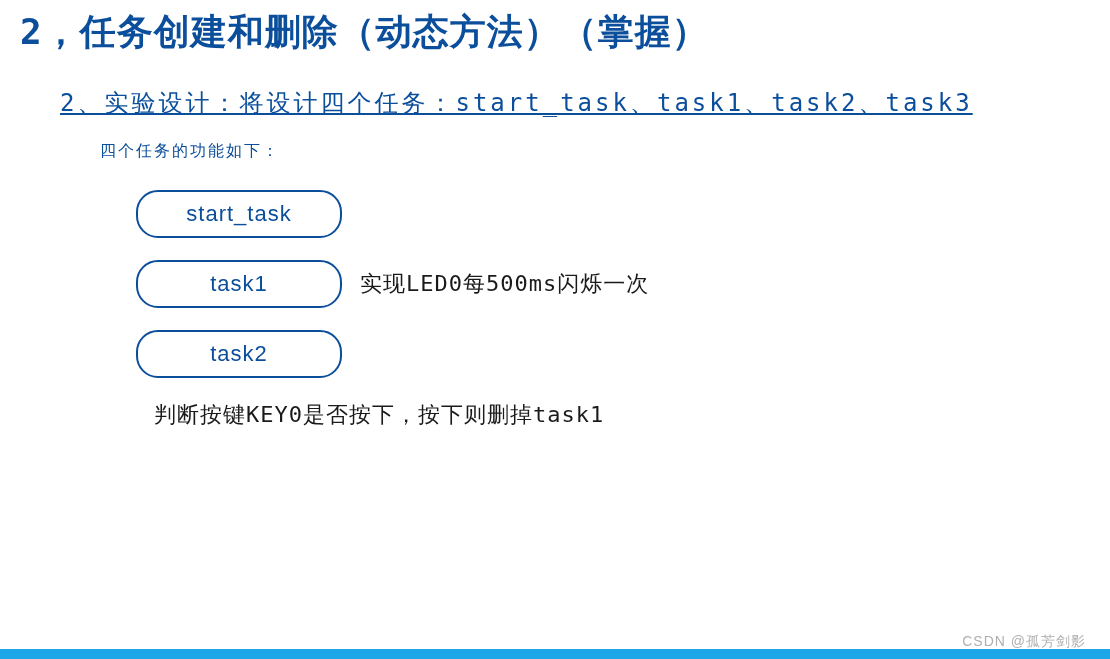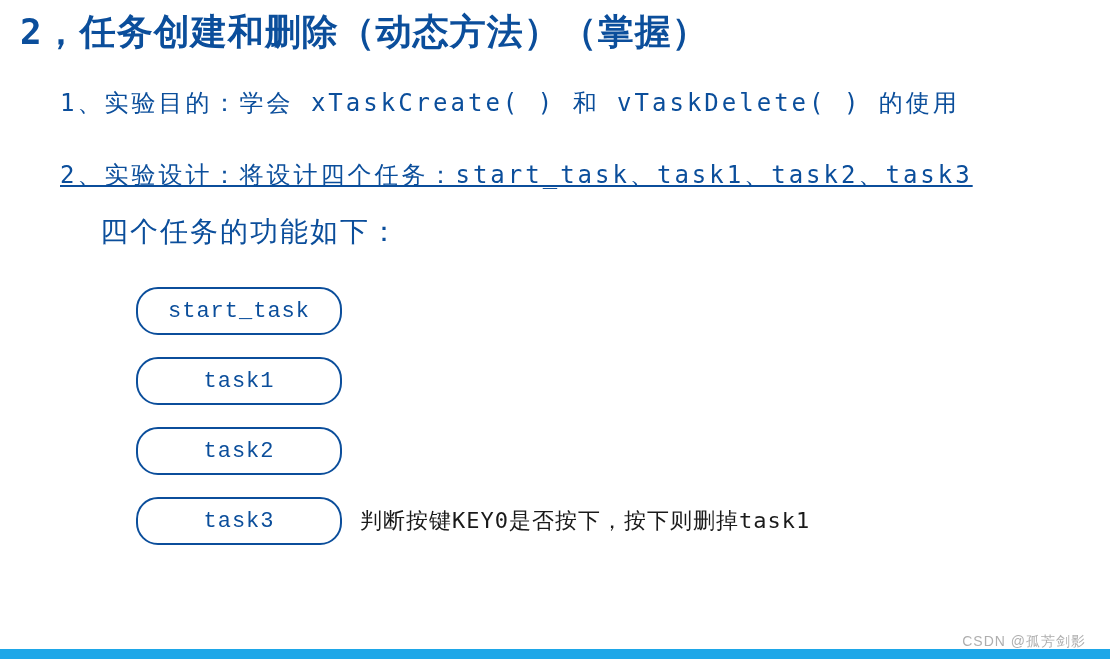--- a/index.html
+++ b/index.html
@@ -27,43 +27,43 @@
     }
     .line {
       font-size: 24px;
       color: #0b4e9b;
       margin-bottom: 40px;
       letter-spacing: 3px;
       font-family: "Consolas", "Microsoft YaHei", monospace;
     }
     .line2 { margin-bottom: 22px; text-decoration: underline; }
     .subline {
-      font-size: 28px;
+      font-size: 16px;
       color: #0b4e9b;
       margin-left: 40px;
-      margin-bottom: 36px;
+      margin-bottom: 28px;
       letter-spacing: 2px;
     }
     .task-row {
       display: flex;
       align-items: center;
       margin-left: 76px;
       margin-bottom: 22px;
     }
     .pill {
       width: 206px;
       height: 48px;
       border: 2px solid #0b4e9b;
       border-radius: 22px;
       display: flex;
       align-items: center;
       justify-content: center;
       font-size: 22px;
       color: #0b4e9b;
-      font-family: Liberation Mono, monospace;
+      font-family: Liberation Sans, sans-serif;
       letter-spacing: 1px;
     }
     .desc {
       font-size: 22px;
       color: #1a1a1a;
       margin-left: 18px;
       letter-spacing: 1px;
     }
     .bottom-bar {
       position: absolute;
@@ -83,37 +83,36 @@
       font-family: "Microsoft YaHei", sans-serif;
     }
   </style>
 </head>
 <body>
 
 <div class="page">
   <div class="heading">2，任务创建和删除（动态方法）（掌握）</div>
 
   <div class="content">
-    <div class="line">1、实验目的：学会 xTaskCreate( )  和 vTaskDelete( ) 的使用</div>
     <div class="line line2">2、实验设计：将设计四个任务：start_task、task1、task2、task3</div>
     <div class="subline">四个任务的功能如下：</div>
 
     <div class="task-row">
       <div class="pill">start_task</div>
     </div>
 
     <div class="task-row">
       <div class="pill">task1</div>
+      <div class="desc">实现LED0每500ms闪烁一次</div>
     </div>
 
     <div class="task-row">
       <div class="pill">task2</div>
     </div>
 
     <div class="task-row">
-      <div class="pill">task3</div>
       <div class="desc">判断按键KEY0是否按下，按下则删掉task1</div>
     </div>
   </div>
 </div>
 
 <div class="bottom-bar"></div>
 <div class="watermark">CSDN @孤芳剑影</div>
 
 </body></html>

